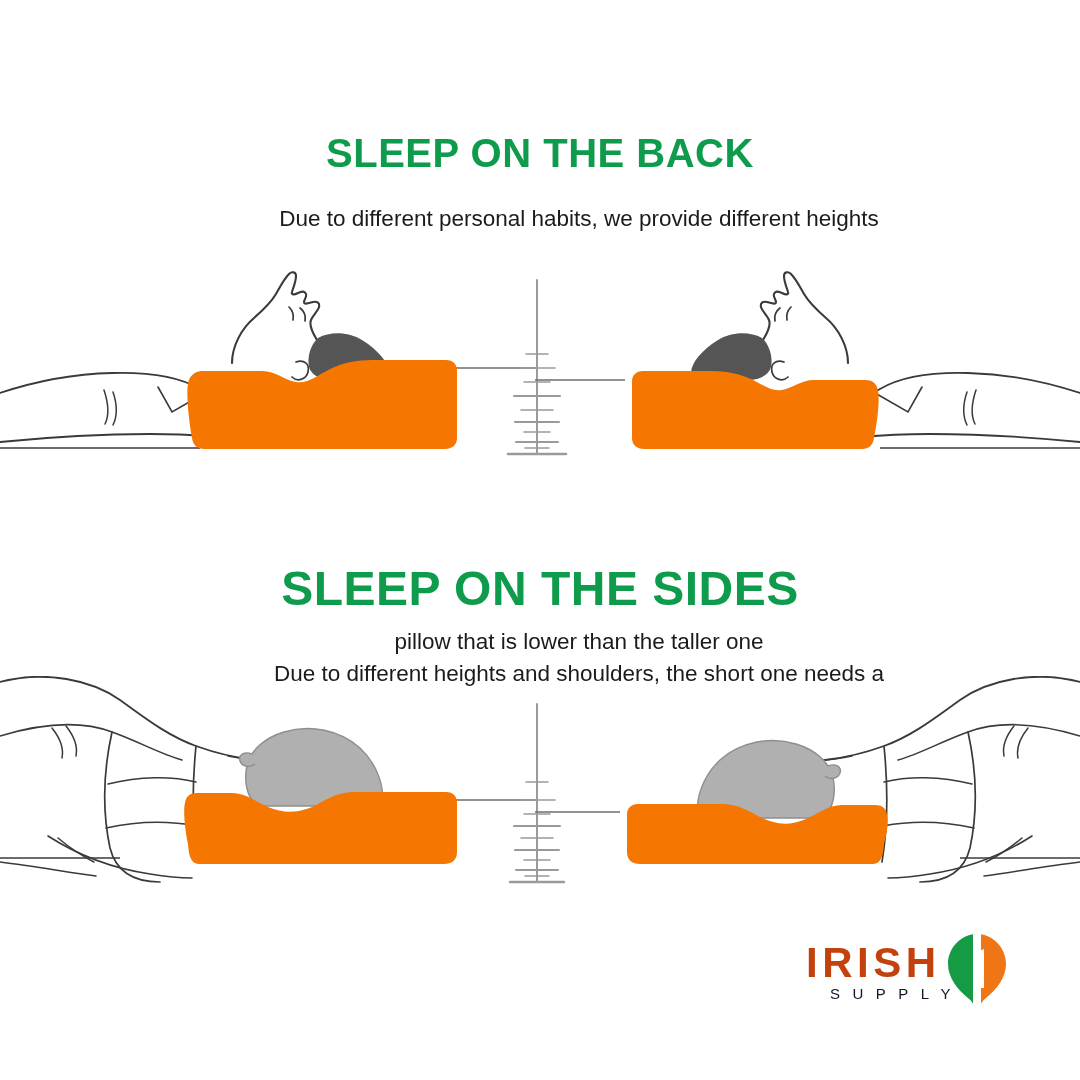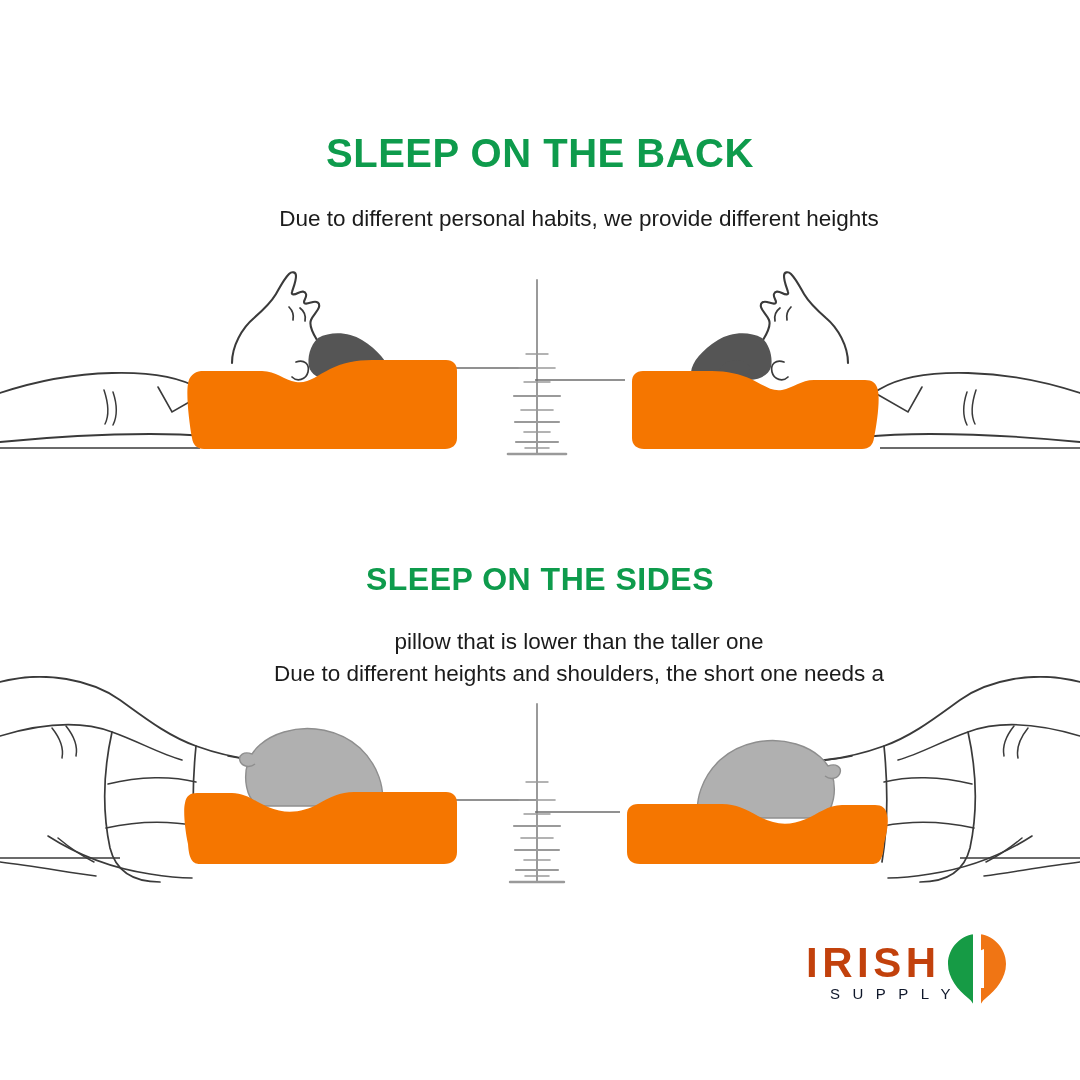--- a/index.html
+++ b/index.html
@@ -11,21 +11,21 @@
     position:relative;
   }
   .page{position:absolute;inset:0;width:888px;height:1080px;background:#fff;}
 
   
   .section-head{
     position:absolute;left:0;width:1080px;text-align:center;
     font-weight:bold;letter-spacing:.5px;
   }
   .sec1-title{top:131px;font-size:40px;color:#0e9b4c;}
-  .sec2-title{top:561px;font-size:32px;color:#0e9b4c;}
+  .sec2-title{top:561px;font-size:48px;color:#0e9b4c;}
   .section-sub{
     position:absolute;left:0;width:1080px;text-align:center;
     color:#1b1b1b;font-size:22.5px;font-weight:400;line-height:32px;margin-left:39px;
   }
   .sec1-sub{top:203px;}
   .sec2-sub{top:626px;}
 
   
   .illus{position:absolute;left:0;width:1080px;}
   .illus-back{top:262px;height:230px;}

